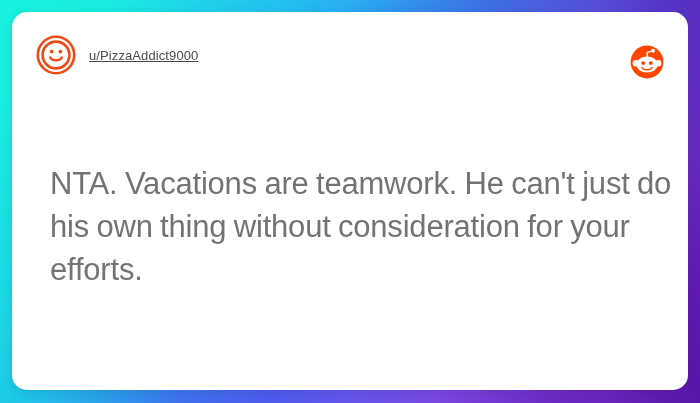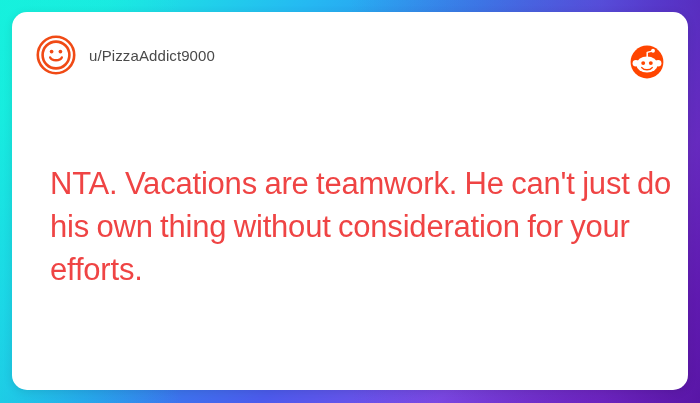--- a/index.html
+++ b/index.html
@@ -72,25 +72,26 @@
     align-items: center;
     gap: 13px;
   }
   .avatar {
     width: 40px;
     height: 40px;
     flex: 0 0 40px;
     display: block;
   }
   .author-name {
-    font-size: 15px;
+    font-size: 13px;
     line-height: 1;
     color: #4A4A4A;
     letter-spacing: 0.1px;
     white-space: nowrap;
+    text-decoration: underline;
   }
   .brand-logo {
     position: absolute;
     right: 24px;
     top: 33px;
     width: 34px;
     height: 34px;
     display: block;
   }
 
@@ -98,21 +99,21 @@
   .card-body {
     position: absolute;
     left: 38px;
     top: 150px;
     width: 624px;
   }
   .post-text {
     margin: 0;
     font-size: 31px;
     line-height: 43px;
-    color: #ef4444;
+    color: #737373;
     letter-spacing: -0.2px;
     font-weight: 400;
     word-spacing: -1px;
   }
 </style>
 </head>
 <body>
 
 <div class="backdrop">
 

